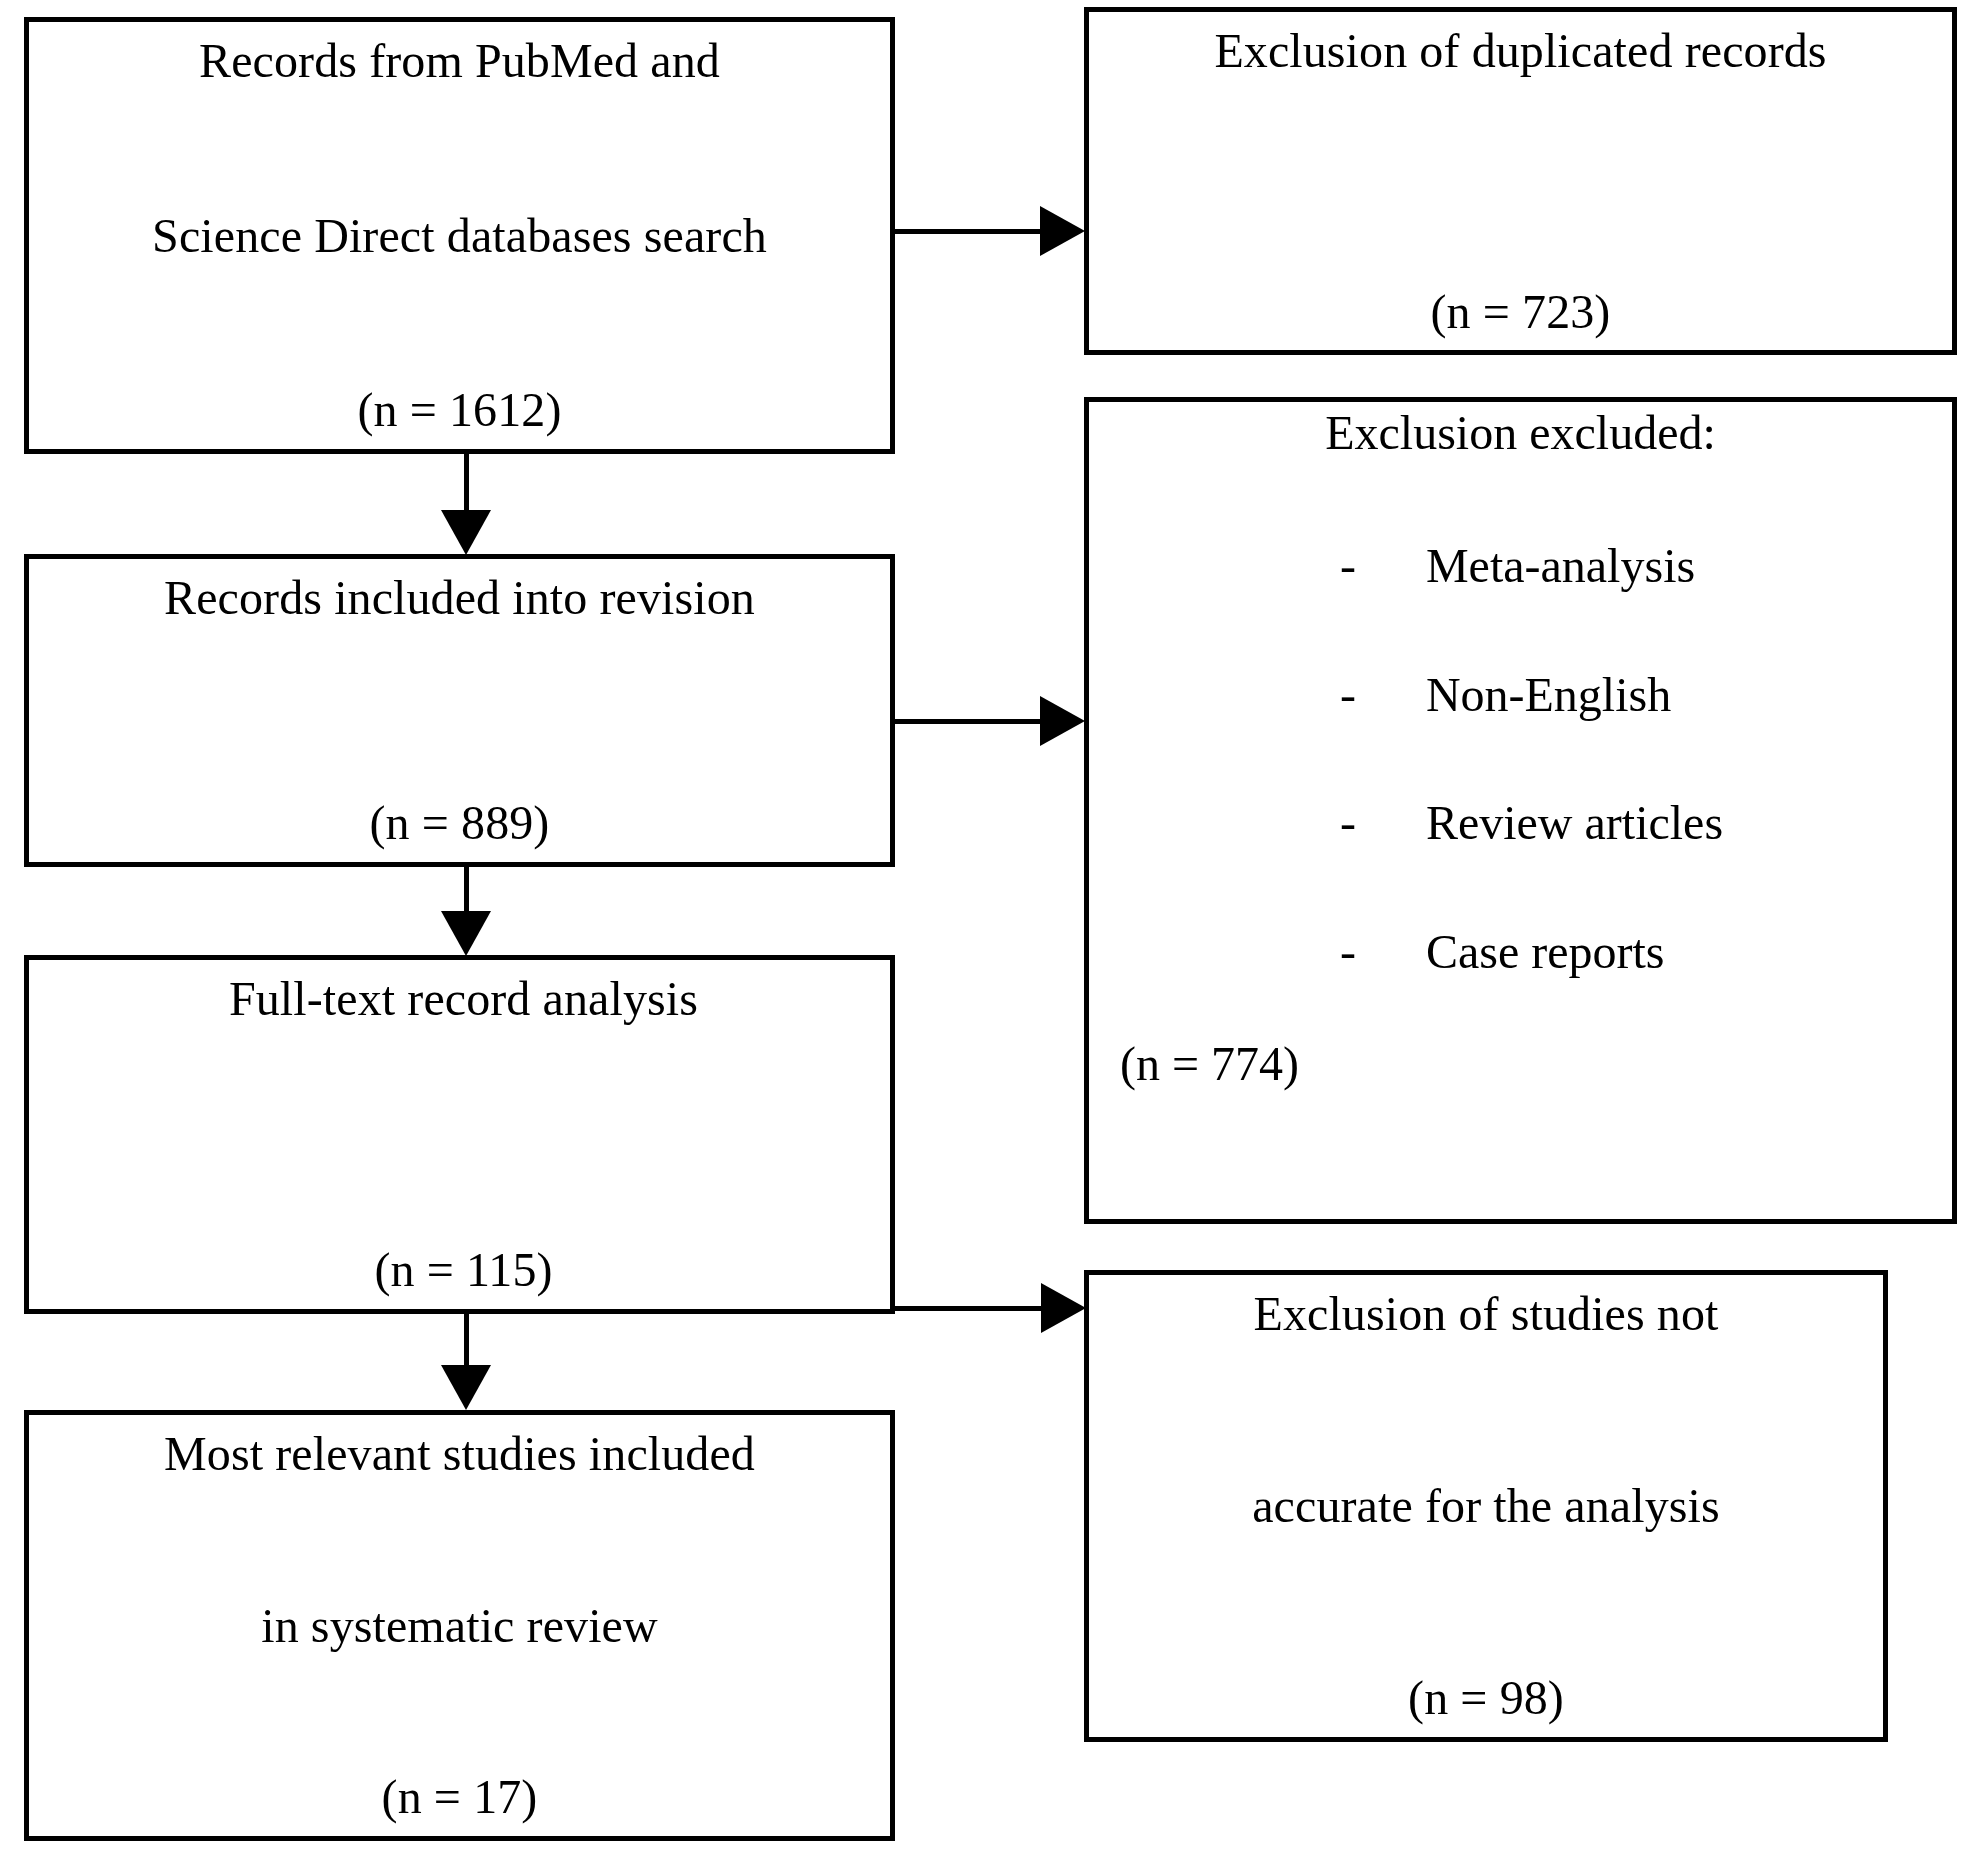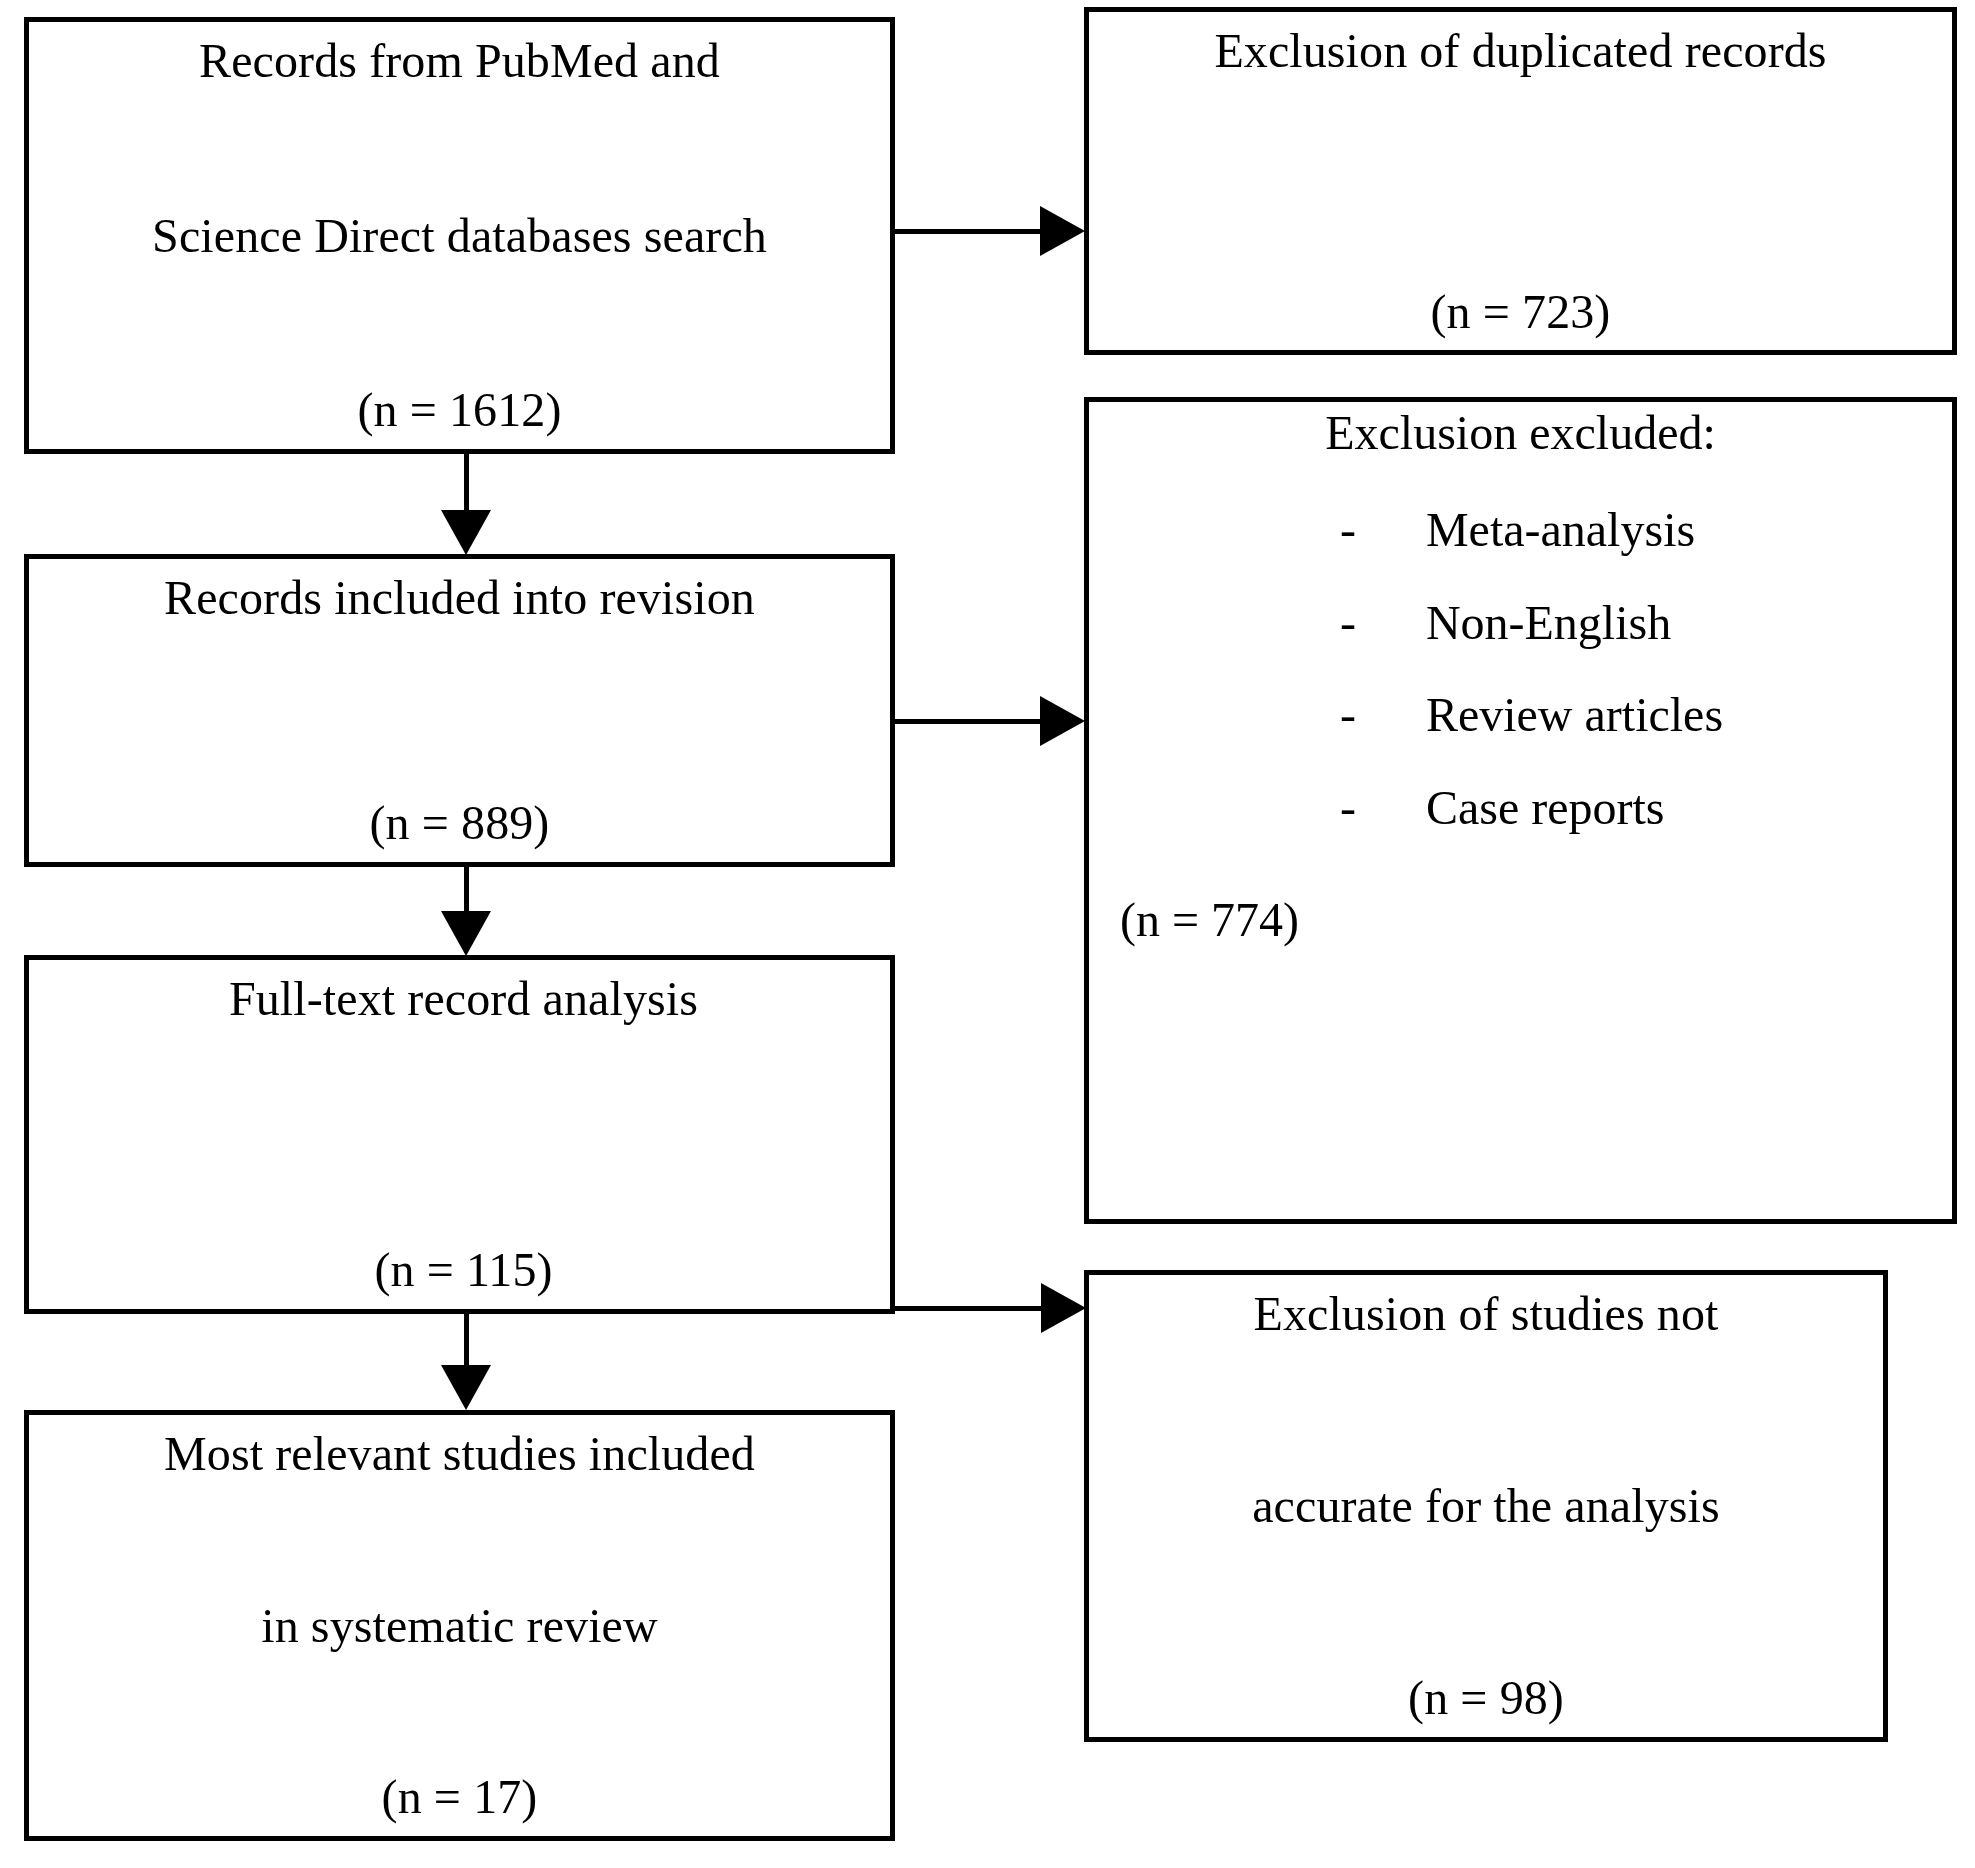--- a/index.html
+++ b/index.html
@@ -69,21 +69,21 @@
     font-size: 48px;
     line-height: 1.28;
     margin-bottom: 31px;
     text-align: left;
   }
   .criteria-dash {
     width: 86px;
     flex: none;
     text-align: left;
   }
-  .criteria-label { white-space: nowrap; }
+  .criteria-label { white-space: nowrap; margin-top: 36px; }
   .criteria-count {
     font-size: 48px;
     line-height: 1.3;
     align-self: flex-start;
     margin-left: 31px;
     margin-top: 20px;
   }
   .v-line {
     position: absolute;
     width: 5.1px;

